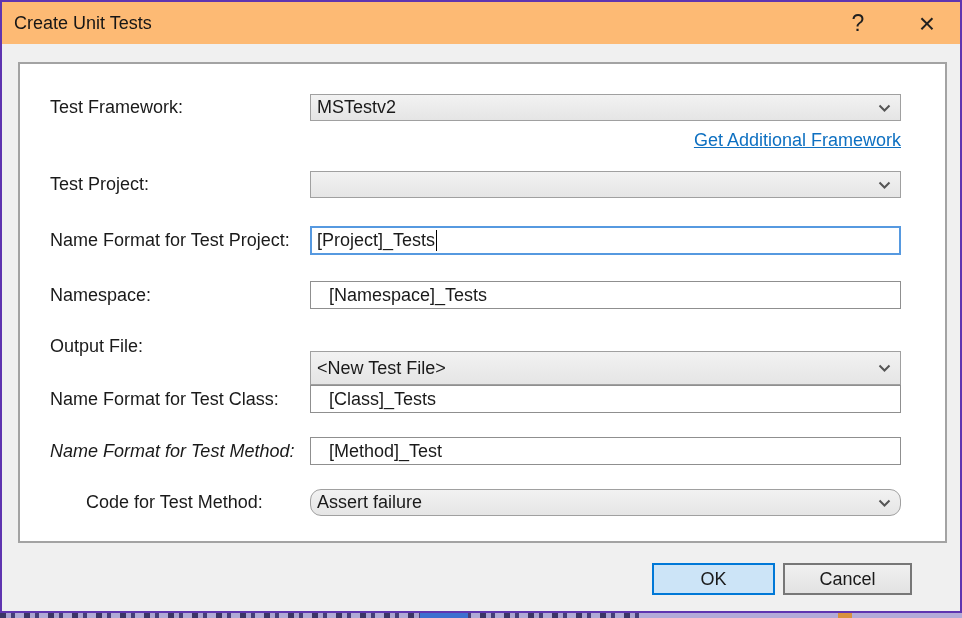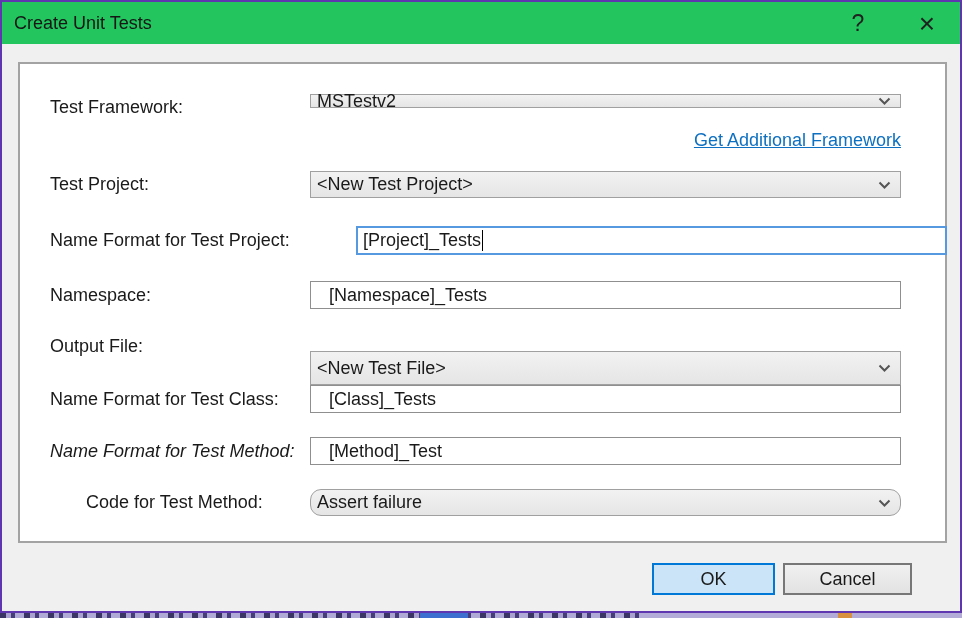--- a/index.html
+++ b/index.html
@@ -13,21 +13,21 @@
     position:absolute;left:0;top:0;width:962px;height:613px;
     background:#f0f0f0;box-sizing:border-box;
   }
   .dialog-frame{
     position:absolute;left:0;top:0;width:962px;height:613px;
     border:2px solid #5f35b0;box-sizing:border-box;
     pointer-events:none;z-index:30;
   }
   .titlebar{
     position:absolute;left:2px;top:2px;width:958px;height:42px;
-    background:#22c55e;
+    background:#fdba74;
   }
   .title-text{
     position:absolute;left:12px;top:0;height:42px;line-height:42px;
     font-size:18px;color:#161616;white-space:nowrap;
   }
   .cap-btn{
     position:absolute;top:5px;height:33px;display:flex;
     align-items:center;justify-content:center;color:#1f1f1f;
     cursor:default;background:transparent;border:none;
   }
@@ -102,39 +102,38 @@
       <span>?</span>
     </div>
     <div class="cap-btn close-btn">
       <span>×</span>
     </div>
   </div>
 
   <div class="groupbox"></div>
 
   <div class="field-label" style="top:94px;height:27px;text-align:center;">Test Framework:</div>
-  <div class="combobox" style="top:94px;height:14px;">
+  <div class="combobox" style="top:94px;height:27px;">
     <span class="combo-text">MSTestv2</span>
     <svg class="chevron" viewBox="0 0 13 9">
         <polyline points="1.5,2 6.5,7 11.5,2" fill="none" stroke="#555555" stroke-width="2"></polyline>
       </svg>
   </div>
 
   <div class="ext-link">Get Additional Framework</div>
 
   <div class="field-label" style="top:171px;height:27px;">Test Project:</div>
   <div class="combobox" style="top:171px;height:27px;">
-    <span class="combo-text">&lt;New Test Project&gt;</span>
     <svg class="chevron" viewBox="0 0 13 9">
         <polyline points="1.5,2 6.5,7 11.5,2" fill="none" stroke="#555555" stroke-width="2"></polyline>
       </svg>
   </div>
 
   <div class="field-label" style="top:226px;height:29px;">Name Format for Test Project:</div>
-  <div class="textbox focused" style="top:226px;height:29px;margin-left:46px;">
+  <div class="textbox focused" style="top:226px;height:29px;">
     <span>[Project]_Tests</span>
     <span class="caret"></span>
   </div>
 
   <div class="field-label" style="top:281px;height:28px;">Namespace:</div>
   <div class="textbox" style="top:281px;height:28px;">
     <span>[Namespace]_Tests</span>
   </div>
 
   <div class="field-label" style="top:333px;height:27px;">Output File:</div>

